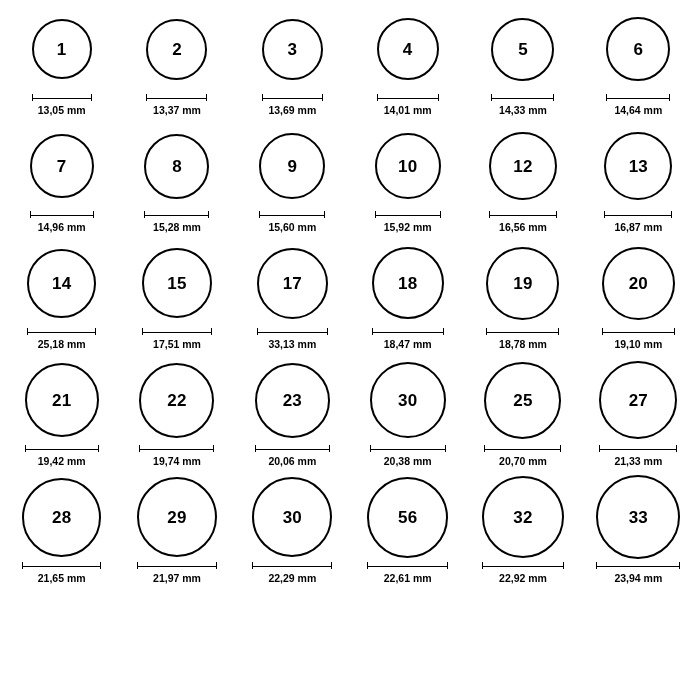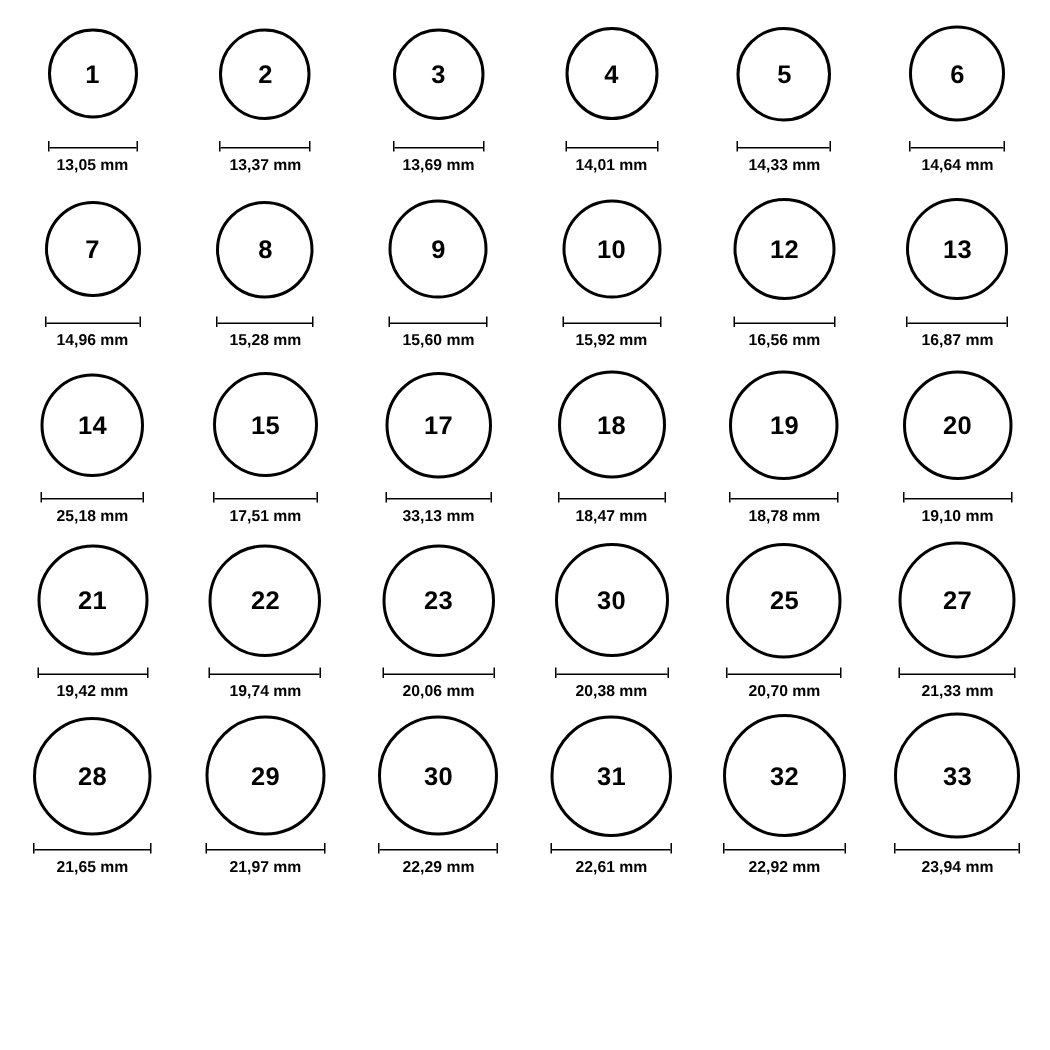--- a/index.html
+++ b/index.html
@@ -385,21 +385,21 @@
           </div>
         </div>
         <div class="measure">
           <div class="bar" style="width: 80px;"></div>
         </div>
         <div class="label">22,29 mm</div>
       </div>
       <div class="cell">
         <div class="ring-wrap">
           <div class="ring" style="width: 81px; height: 81px;">
-            <span class="ring-number">31</span>
+            <span class="ring-number">56</span>
           </div>
         </div>
         <div class="measure">
           <div class="bar" style="width: 81px;"></div>
         </div>
         <div class="label">22,61 mm</div>
       </div>
       <div class="cell">
         <div class="ring-wrap">
           <div class="ring" style="width: 82px; height: 82px;">

